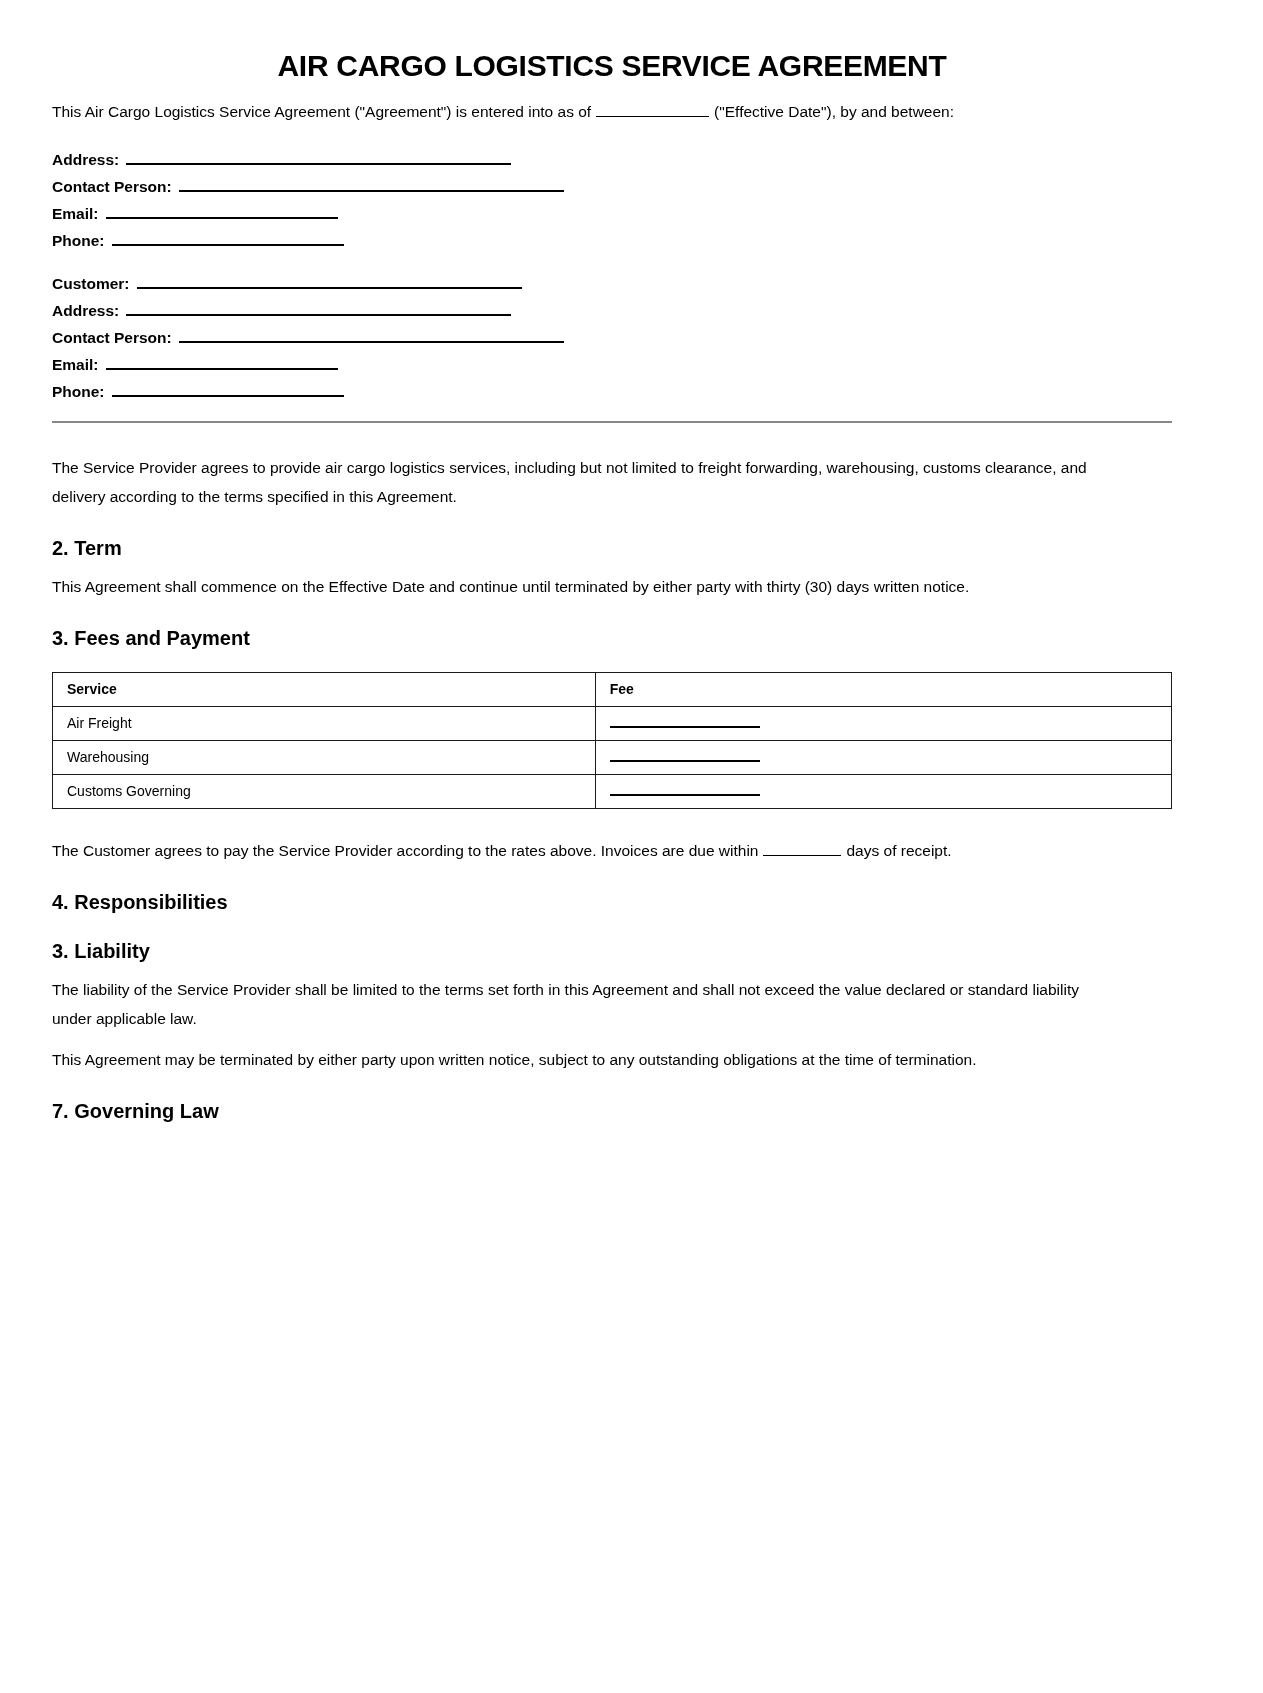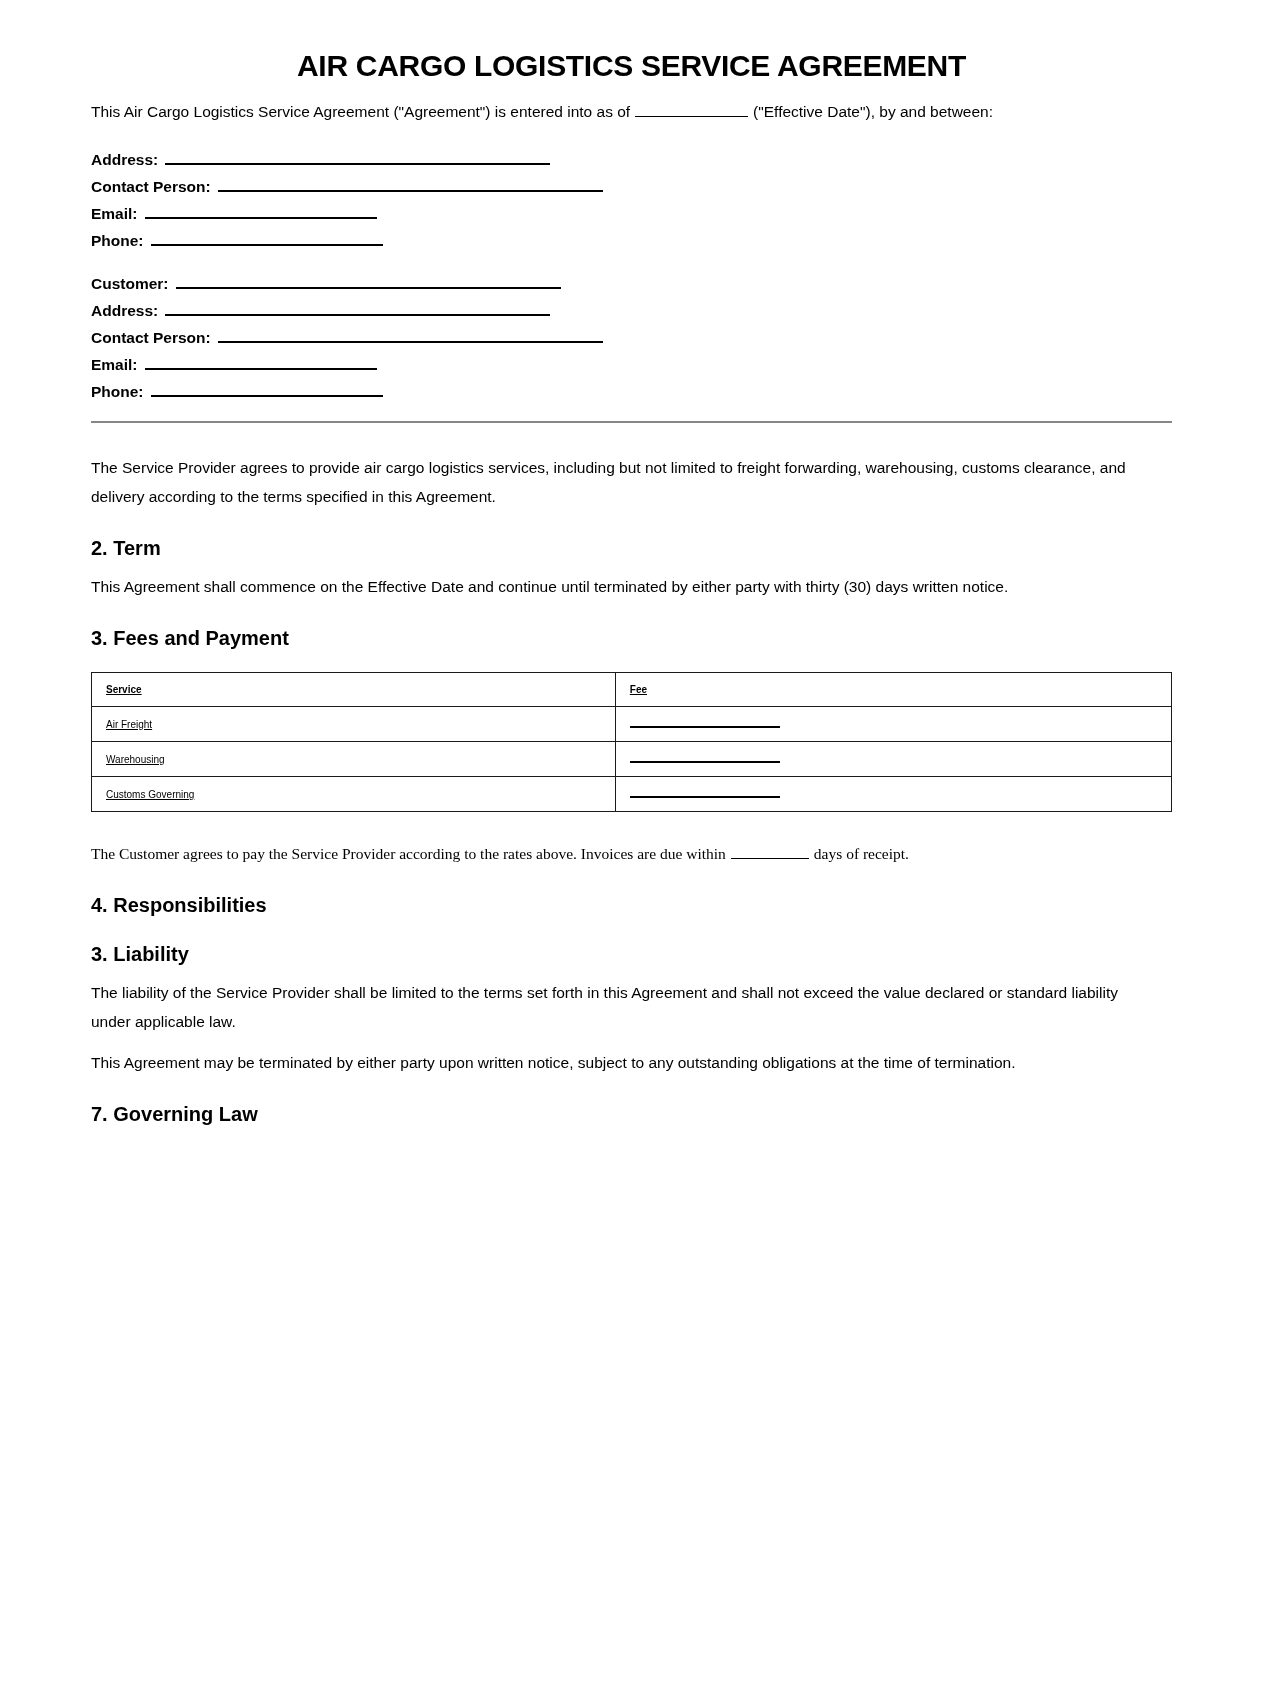--- a/index.html
+++ b/index.html
@@ -2,21 +2,21 @@
 <html><head>
 <meta charset="utf-8">
 <style>
   html, body { margin: 0; padding: 0; background: #ffffff; }
   body {
     width: 1263px;
     min-height: 1693px;
     font-family: "Liberation Sans", sans-serif;
     color: #000000;
   }
-  .page { padding: 48px 91px 60px 91px; }
+  .page { padding: 48px 91px 60px 52px; }
 
   .doc-title {
     font-size: 30px;
     line-height: 36px;
     font-weight: bold;
     text-align: center;
     letter-spacing: -0.3px;
     margin: 0;
   }
 
@@ -67,40 +67,38 @@
     white-space: pre-line;
   }
 
   table.fees {
     width: 100%;
     border-collapse: collapse;
     margin-top: 22px;
   }
   table.fees th, table.fees td {
     border: 1.5px solid #1b1b1b;
-    font-size: 10px;
+    font-size: 14px;
     line-height: 19px;
     text-align: left;
     padding: 7px 14px;
-    text-decoration: underline;
   }
   table.fees th { font-weight: bold; }
   table.fees .col-service { width: 48.5%; }
   .fee-line {
     display: inline-block;
     width: 150px;
     height: 12px;
     border-bottom: 2px solid #000;
   }
 
   .payment-note {
     margin: 27px 0 0 0;
     font-size: 15.5px;
     line-height: 29px;
-    font-family: Liberation Serif, serif;
   }
 </style>
 </head>
 <body>
 
 <div class="page">
 
   <h1 class="doc-title">AIR CARGO LOGISTICS SERVICE AGREEMENT</h1>
 
   <p class="intro"><span>This Air Cargo Logistics Service Agreement ("Agreement") is entered into as of</span><span class="blank blank-date"></span><span>("Effective Date"), by and between:</span></p>

